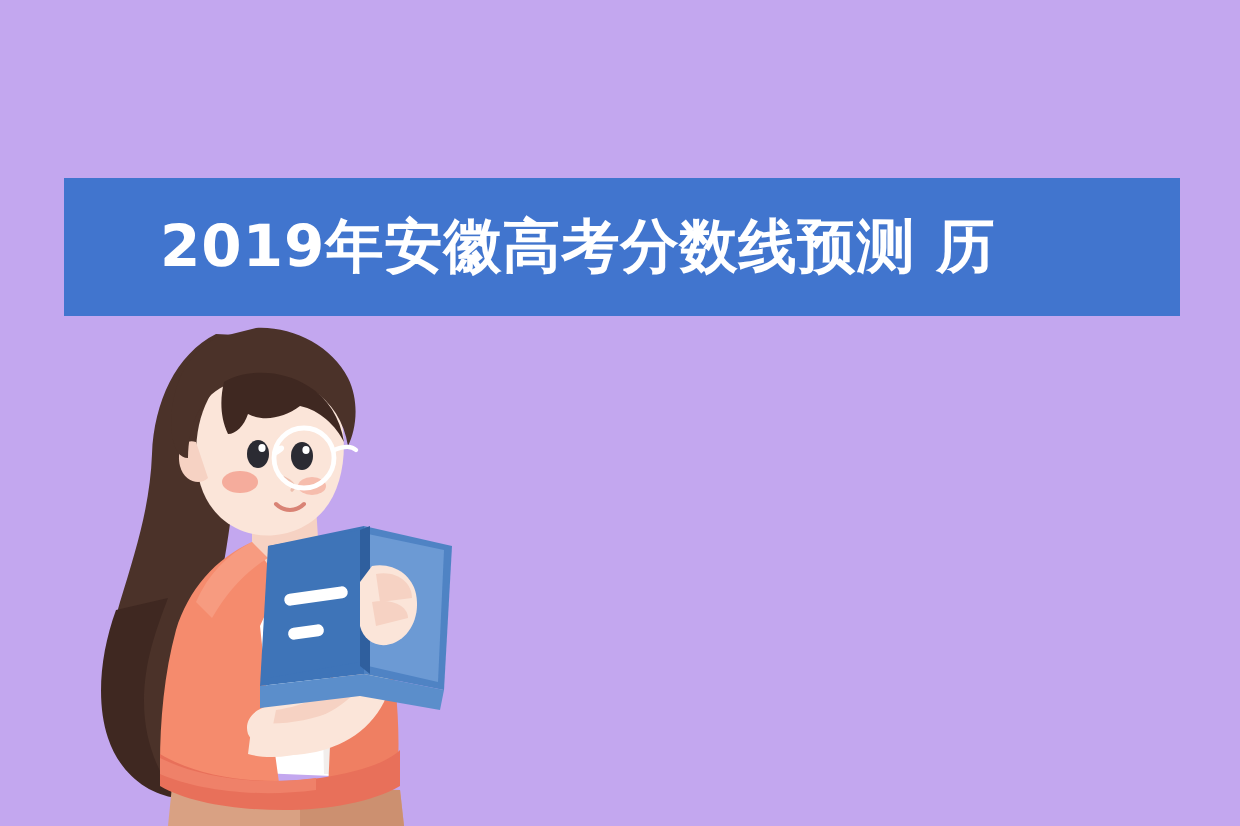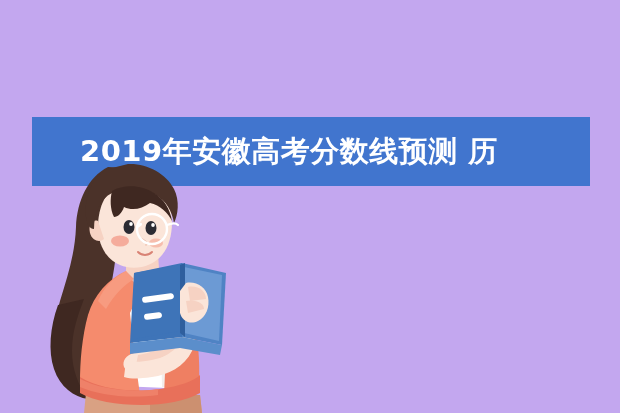--- a/index.html
+++ b/index.html
@@ -24,21 +24,20 @@
     position: absolute;
     left: 32px;
     top: 89px;
     width: 558px;
     height: 69px;
     background: #4175ce;
     display: flex;
     align-items: center;
     box-sizing: border-box;
     padding-left: 48px;
-    margin-top: 28px;
   }
   #title-text {
     color: #ffffff;
     font-family: "DejaVu Sans", "Liberation Sans", sans-serif;
     font-size: 29px;
     font-weight: 700;
     letter-spacing: 0.5px;
     line-height: 1;
     white-space: nowrap;
   }

